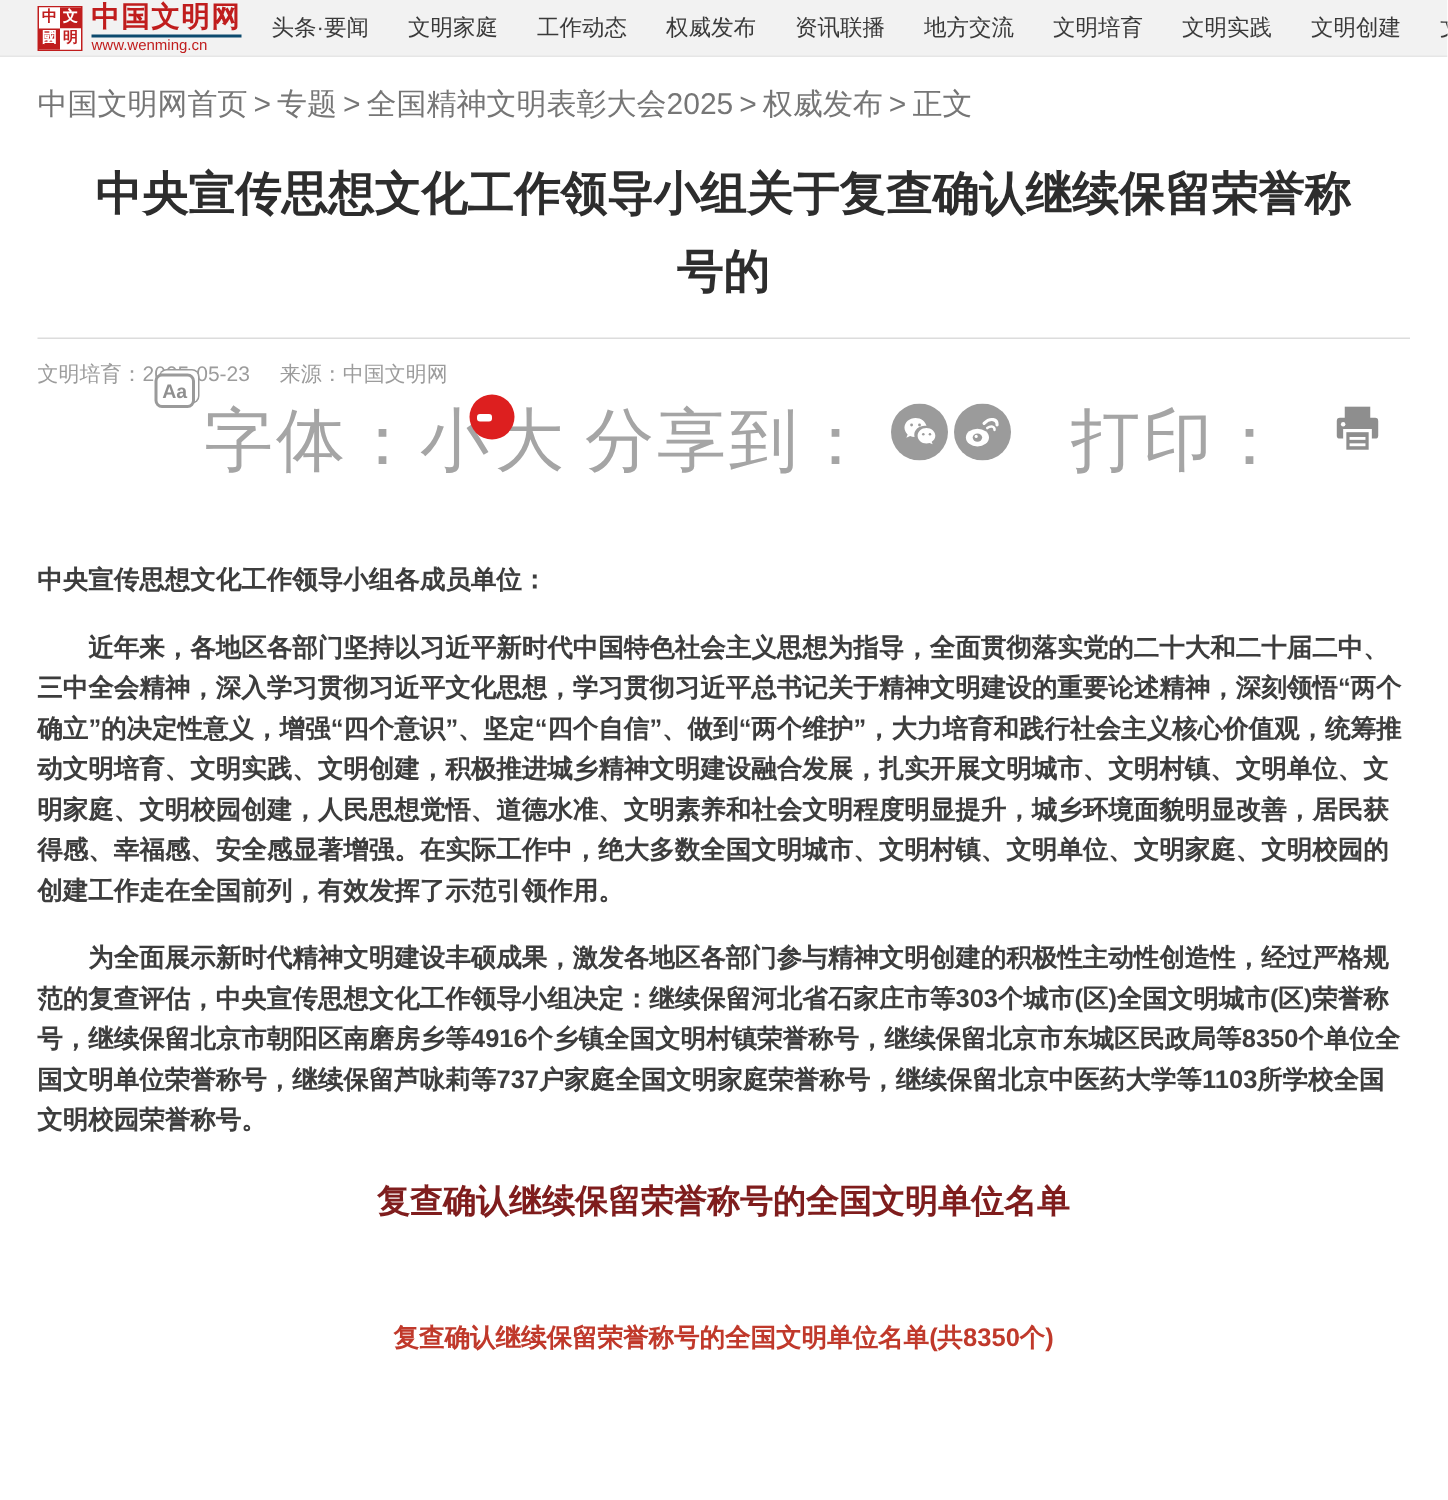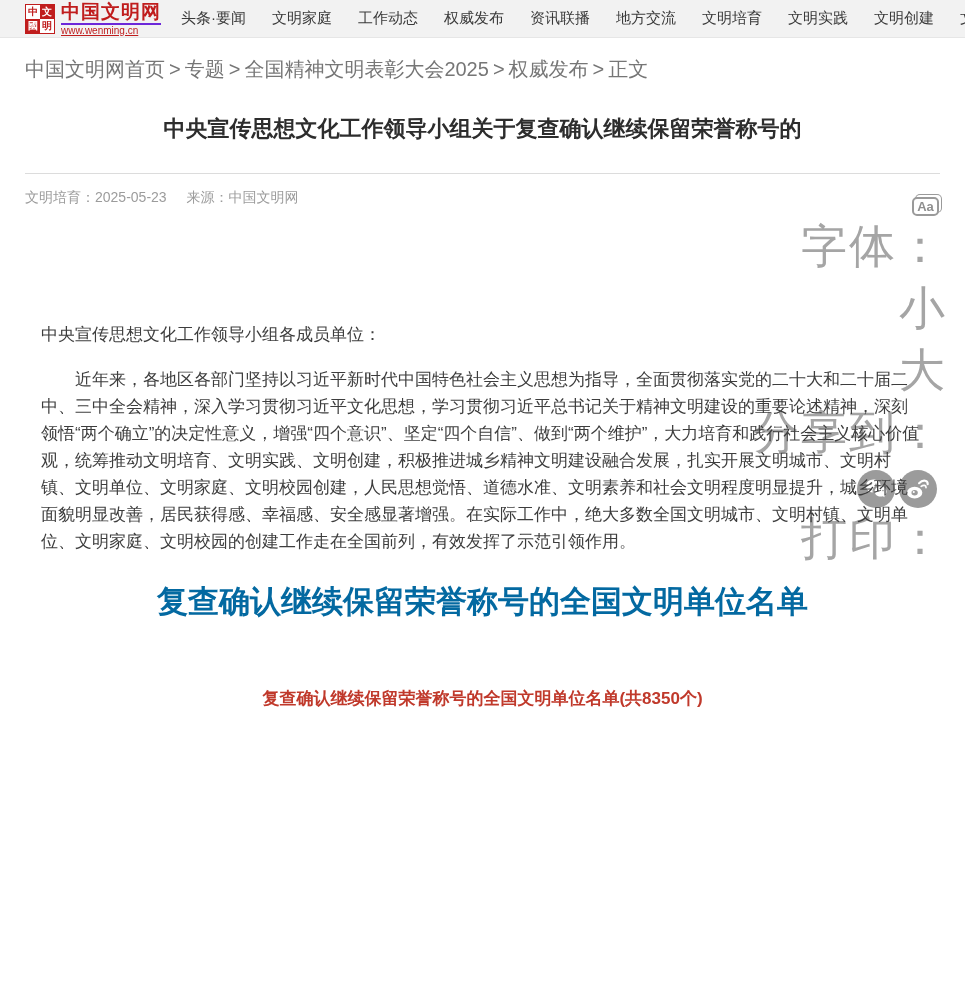--- a/index.html
+++ b/index.html
@@ -19,63 +19,63 @@
     width:30px; height:30px; border:1px solid #c01d1d; background:#fff;
     display:grid; grid-template-columns:1fr 1fr; grid-template-rows:1fr 1fr;
   }
   .seal span {
     font-size:10px; line-height:14px; text-align:center; font-weight:bold;
     color:#c01d1d; background:#fff;
   }
   .seal span:nth-child(2), .seal span:nth-child(3) { background:#c01d1d; color:#fff; }
   .logo-text { display:flex; flex-direction:column; line-height:1; }
   .site-name { font-size:19px; font-weight:bold; color:#c01d1d; letter-spacing:1px; }
-  .site-url { font-size:10px; color:#c01d1d; border-top:2px solid #6d28d9; margin-top:2px; padding-top:1px;text-decoration:underline; }
+  .site-url { font-size:10px; color:#c01d1d; border-top:2px solid #0c4a6e; margin-top:2px; padding-top:1px; }
   .nav { display:flex; gap:26px; font-size:15px; color:#3a3a3a; }
   .nav a { color:#3a3a3a; text-decoration:none; cursor:pointer; }
   
   .breadcrumb { margin:18px 25px 0; font-size:20px; color:#767676; }
   .breadcrumb a { color:#767676; text-decoration:none; cursor:pointer; }
   .crumb-sep { margin:0 4px; color:#767676; }
   
   .title { text-align:center; margin:20px 55px 0; color:#2d2d2d; font-weight:bold;
-           font-size:22px; line-height:52px; }
+           font-size:31px; line-height:52px; }
   .divider { border-top:1px solid #dcdcdc; margin:18px 25px 0; }
   .meta { margin:15px 25px 0; font-size:14px; color:#9c9c9c; }
   
   .toolbar {
-    display:flex; align-items:flex-end; margin:4px 20px 0 103px;
-    font-size:46px; color:#a5a5a5; height:62px; white-space:nowrap;flex-direction:column;
+    display:flex; align-items:flex-start; margin:4px 20px 0 103px;
+    font-size:46px; color:#a5a5a5; height:62px; white-space:nowrap;
   }
   .aa-icon {
     width:27px; height:23px; border:2px solid #9a9a9a; border-radius:5px;
     background:#fff; color:#8f8f8f; font-size:13px; font-weight:bold;
     display:flex; align-items:center; justify-content:center;
     position:relative; margin:-14px 6px 0 0; cursor:pointer;
     box-shadow:3px -3px 0 -1px #ffffff, 3px -3px 0 0 #9a9a9a;
   }
   .t-label { letter-spacing:2px; }
   .t-btn { cursor:pointer; }
   .red-dot {
     width:30px; height:30px; border-radius:50%; background:#dd1f1f;
     display:inline-block; margin:0 -13px; position:relative; z-index:2; cursor:pointer;
   }
   .red-dot::after {
     content:""; position:absolute; left:5px; top:13px; width:10px; height:5px;
     background:#fff; border-radius:2px;
   }
   .circle-icon { width:38px; height:38px; margin:6px 2px 0; cursor:pointer; }
   .share-group { display:flex; align-items:center; margin:0 6px 0 10px; }
-  .print-label { margin-left:0; }
+  .print-label { margin-left:32px; }
   .printer { width:34px; height:34px; margin:6px 0 0 30px; cursor:pointer; }
   
   .article-body { margin:48px 25px 0; font-size:17px; line-height:27px; color:#3d3d3d; }
-  .article-body p { margin:18px 16px; }
+  .article-body p { margin:18px 0;font-weight:bold; }
   .article-body p.indent { text-indent:2em; }
-  .section-heading { text-align:center; font-size:31px; font-weight:bold; color:#0369a1; margin-top:26px; }
+  .section-heading { text-align:center; font-size:22px; font-weight:bold; color:#7f1d1d; margin-top:26px; }
   .list-heading { text-align:center; font-size:17px; font-weight:bold; color:#c0392b; margin-top:64px; }
 </style>
 </head>
 <body>
 
 <div class="topbar">
   <div class="logo">
     <div class="seal">
 
     <span>中</span>
@@ -151,17 +151,18 @@
     <circle cx="7" cy="13" r="1.4" fill="#ffffff"></circle>
     <rect x="8" y="17" width="16" height="13" fill="#8e8e8e" stroke="#ffffff" stroke-width="2"></rect>
     <rect x="11" y="21" width="10" height="1.8" fill="#ffffff"></rect>
     <rect x="11" y="25" width="10" height="1.8" fill="#ffffff"></rect>
   </svg>
 </div>
 
 <div class="article-body">
   <p>中央宣传思想文化工作领导小组各成员单位：</p>
   <p class="indent">近年来，各地区各部门坚持以习近平新时代中国特色社会主义思想为指导，全面贯彻落实党的二十大和二十届二中、三中全会精神，深入学习贯彻习近平文化思想，学习贯彻习近平总书记关于精神文明建设的重要论述精神，深刻领悟“两个确立”的决定性意义，增强“四个意识”、坚定“四个自信”、做到“两个维护”，大力培育和践行社会主义核心价值观，统筹推动文明培育、文明实践、文明创建，积极推进城乡精神文明建设融合发展，扎实开展文明城市、文明村镇、文明单位、文明家庭、文明校园创建，人民思想觉悟、道德水准、文明素养和社会文明程度明显提升，城乡环境面貌明显改善，居民获得感、幸福感、安全感显著增强。在实际工作中，绝大多数全国文明城市、文明村镇、文明单位、文明家庭、文明校园的创建工作走在全国前列，有效发挥了示范引领作用。</p>
+  <p class="indent">为全面展示新时代精神文明建设丰硕成果，激发各地区各部门参与精神文明创建的积极性主动性创造性，经过严格规范的复查评估，中央宣传思想文化工作领导小组决定：继续保留河北省石家庄市等303个城市(区)全国文明城市(区)荣誉称号，继续保留北京市朝阳区南磨房乡等4916个乡镇全国文明村镇荣誉称号，继续保留北京市东城区民政局等8350个单位全国文明单位荣誉称号，继续保留芦咏莉等737户家庭全国文明家庭荣誉称号，继续保留北京中医药大学等1103所学校全国文明校园荣誉称号。</p>
 </div>
 
 <h2 class="section-heading">复查确认继续保留荣誉称号的全国文明单位名单</h2>
 
 <div class="list-heading">复查确认继续保留荣誉称号的全国文明单位名单(共8350个)</div>
 
 </body></html>

